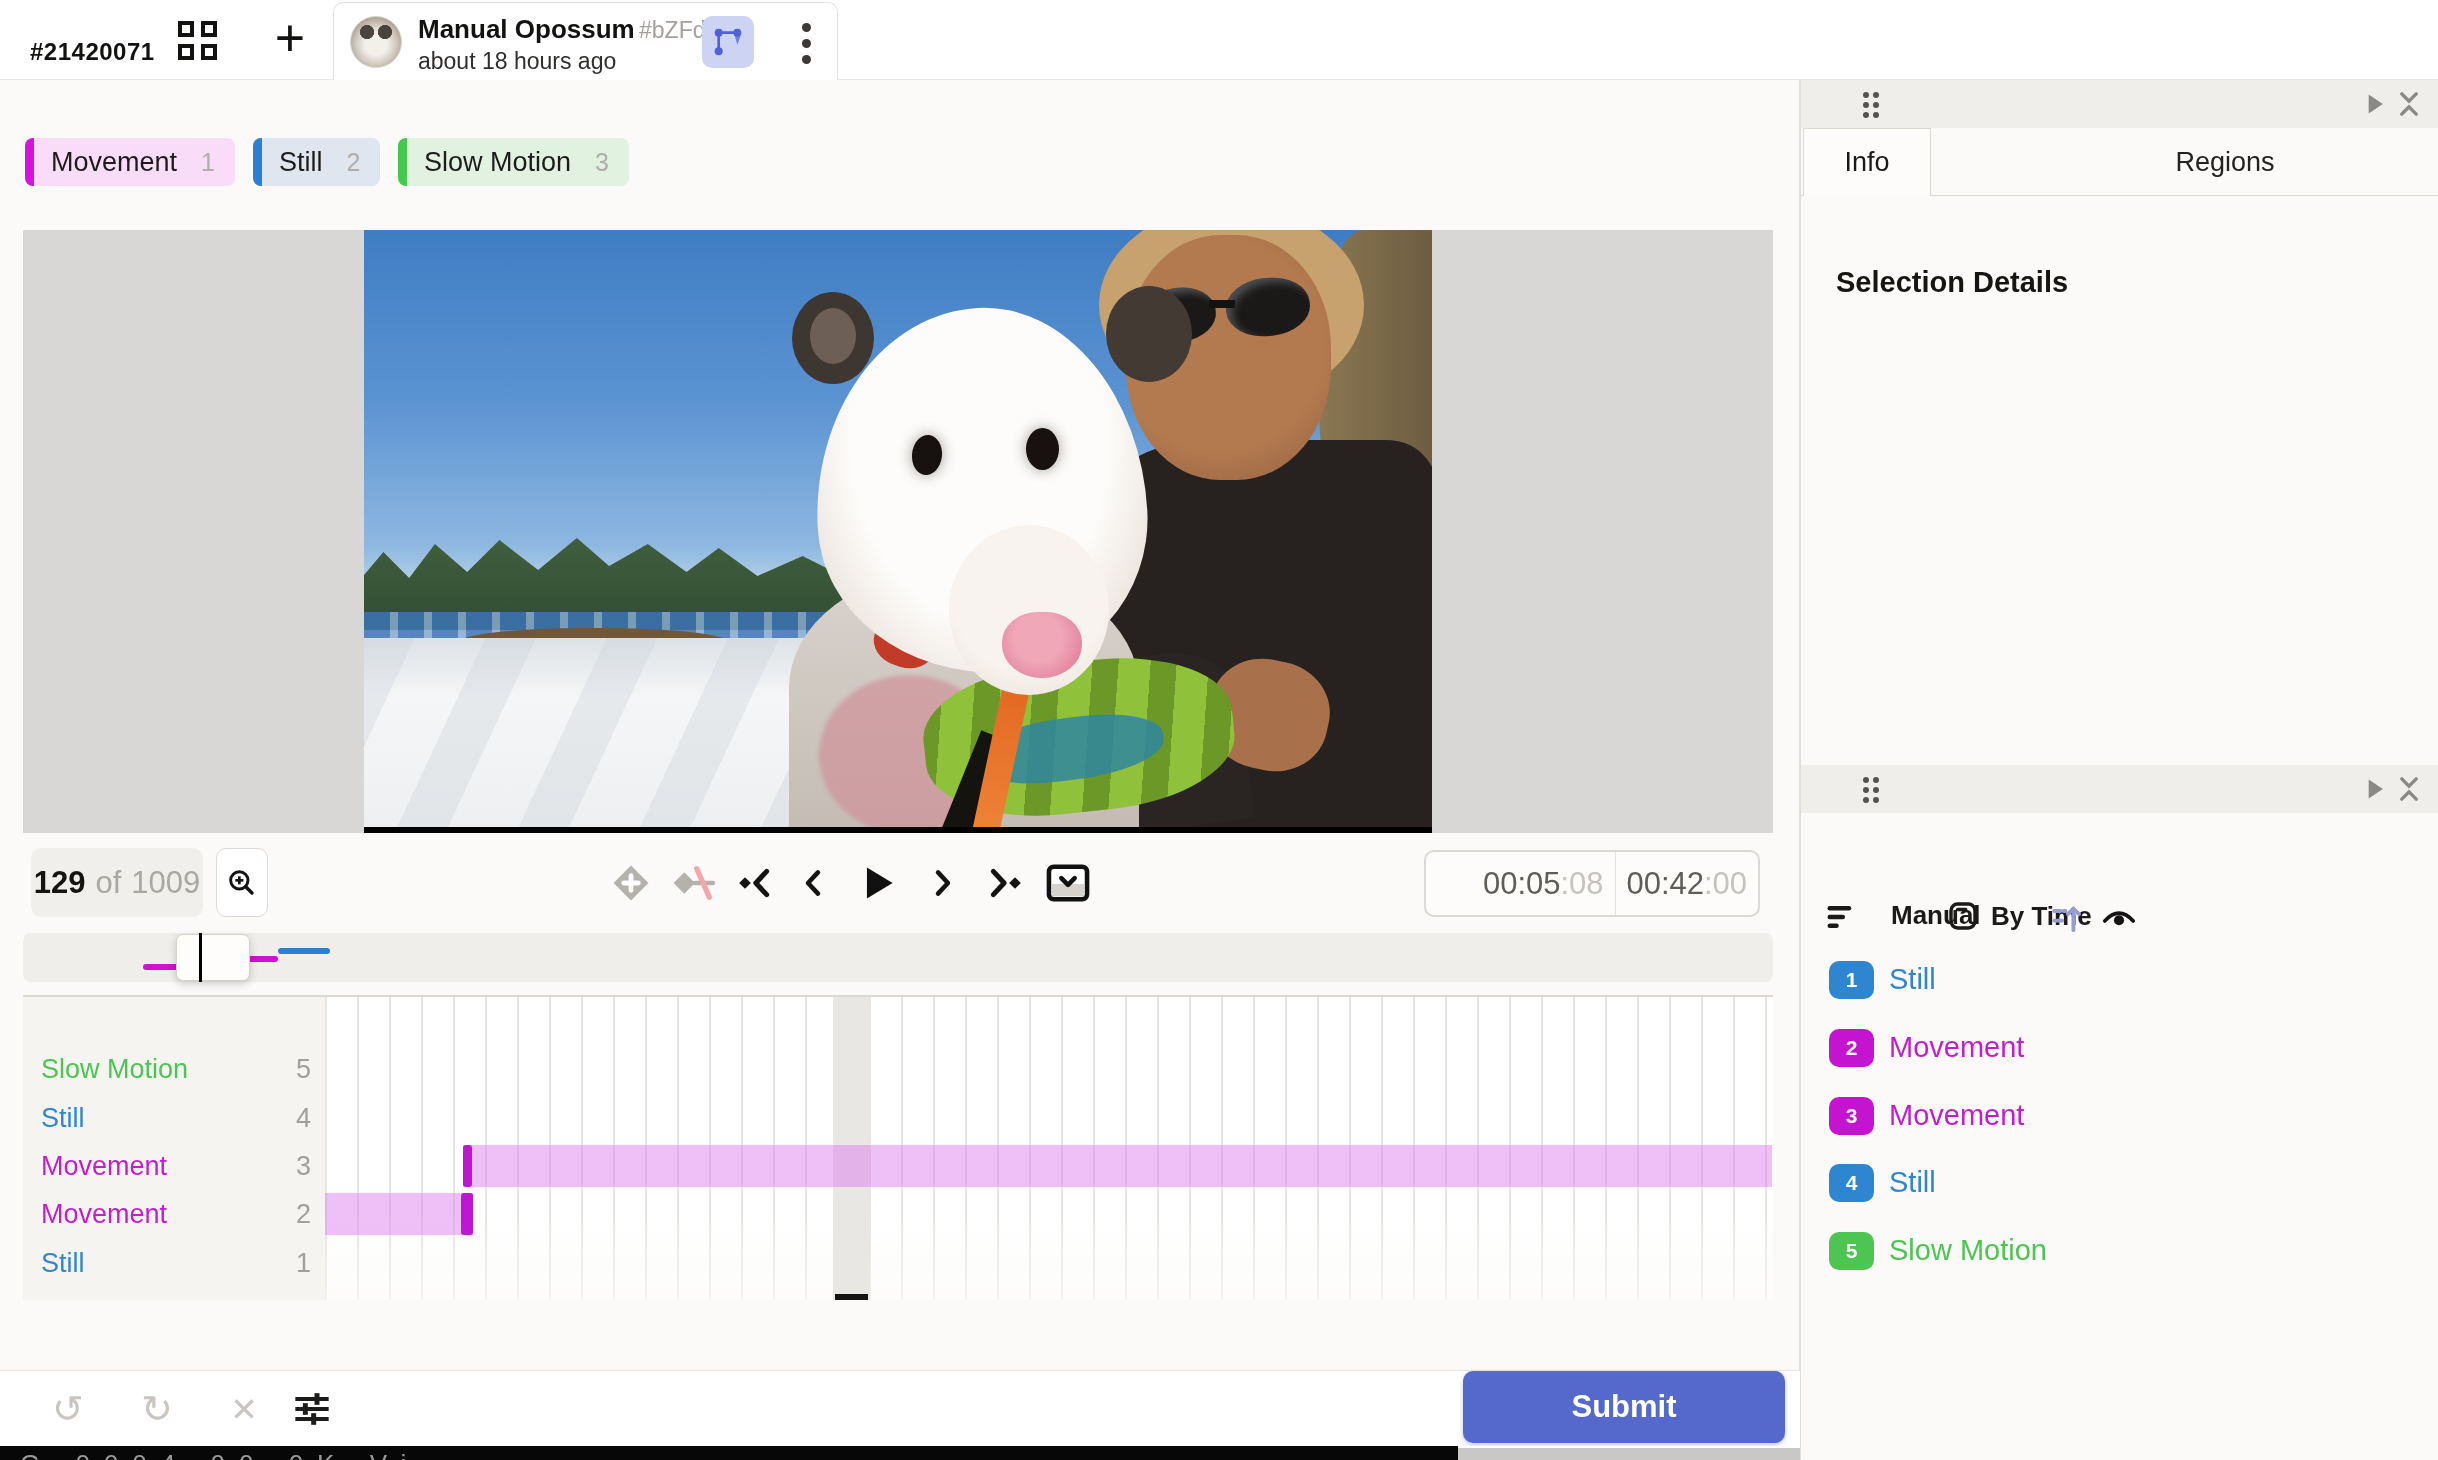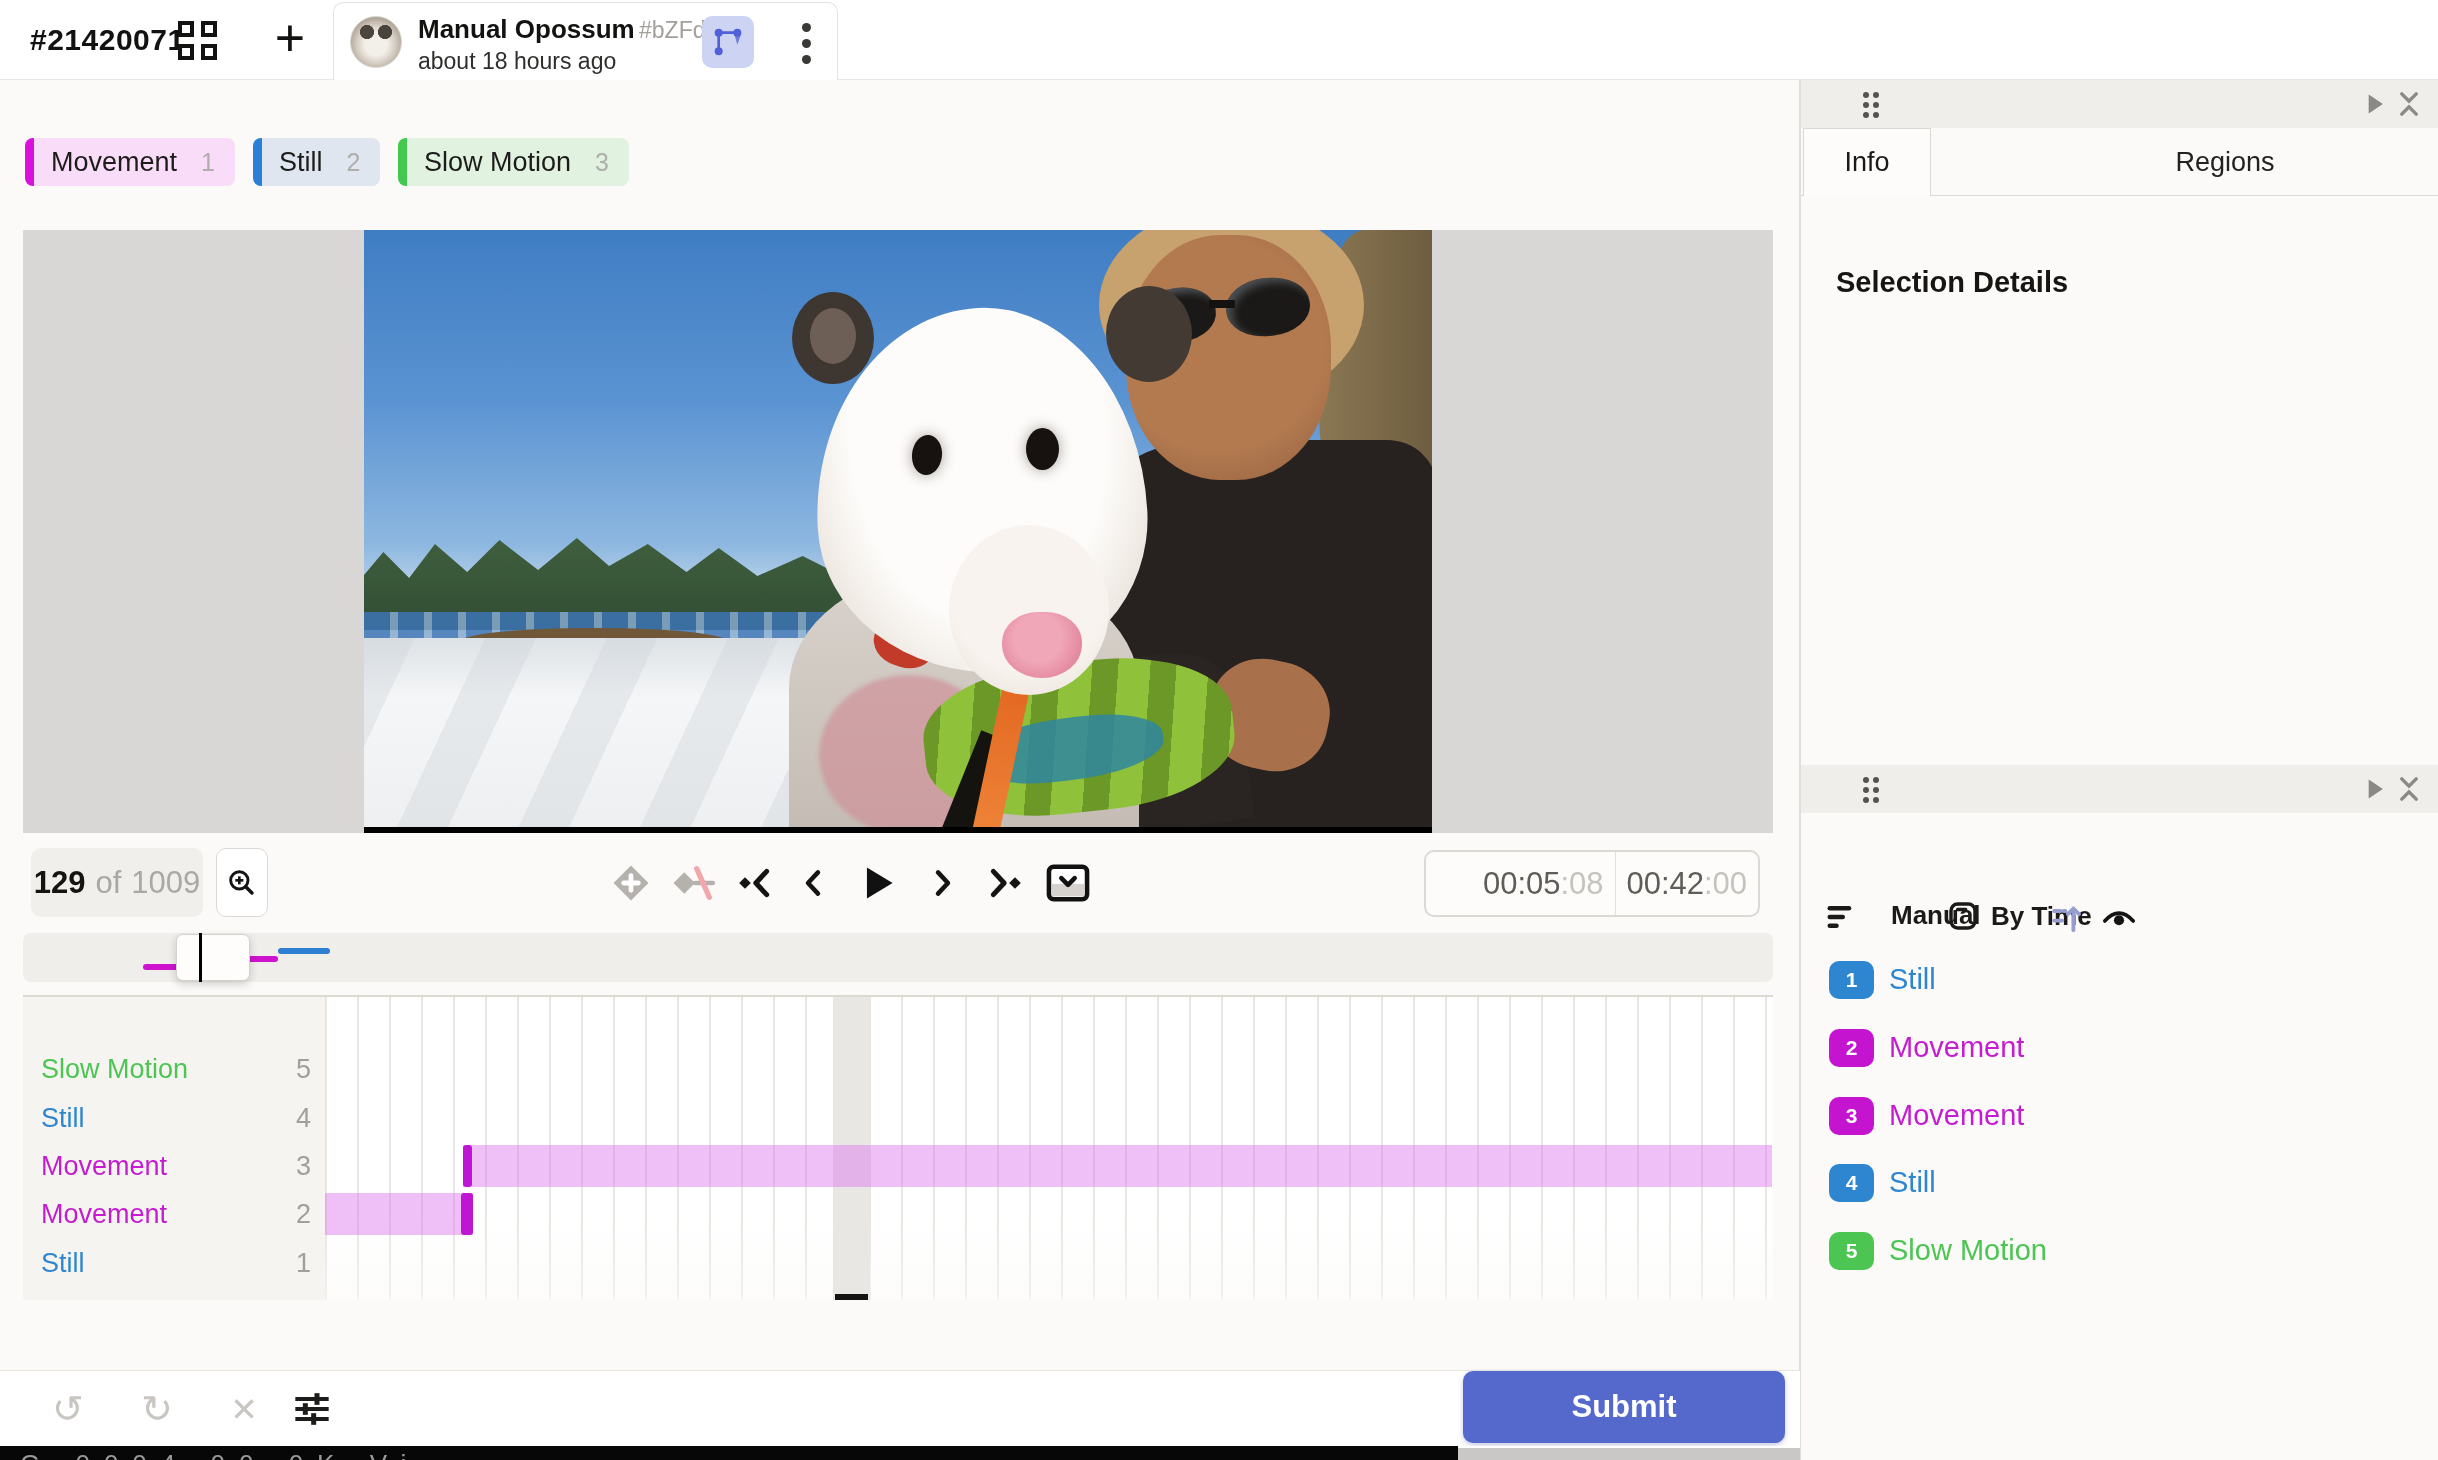--- a/index.html
+++ b/index.html
@@ -3,21 +3,21 @@
 <meta charset="utf-8">
 <style>
   * { margin:0; padding:0; box-sizing:border-box; }
   html,body { background:#ffffff; }
   body { font-family:"Liberation Sans", sans-serif; color:#1c1b19; }
   #app { position:relative; width:2438px; height:1460px; background:#ffffff; overflow:hidden; }
   .abs { position:absolute; }
 
   
   #topbar { left:0; top:0; width:2438px; height:80px; background:#ffffff; border-bottom:1px solid #eae7e3; }
-  #task-id { left:30px; top:0; height:80px; line-height:80px; font-size:30px; font-weight:700; color:#121211; letter-spacing:.5px; }
+  #task-id { left:30px; top:12px; height:80px; line-height:80px; font-size:24px; font-weight:700; color:#121211; letter-spacing:.5px; }
   .grid-icon { left:178px; top:21px; width:40px; height:40px; display:grid; grid-template-columns:16px 16px; grid-template-rows:16px 16px; gap:7px; }
   .grid-icon span { border:4px solid #121211; background:#fff; }
   #plus-btn { left:262px; top:2px; width:56px; height:76px; font-size:52px; font-weight:300; color:#121211; text-align:center; line-height:72px; cursor:pointer; }
   #user-card { left:333px; top:2px; width:505px; height:79px; background:#ffffff; border:1px solid #e5e2de; border-bottom:none; border-radius:10px 10px 0 0; }
   #avatar { left:16px; top:13px; width:52px; height:52px; border-radius:50%;
     background:
       radial-gradient(circle at 32% 30%, #4c443e 0 14%, transparent 15%),
       radial-gradient(circle at 68% 30%, #4a423c 0 14%, transparent 15%),
       radial-gradient(circle at 50% 55%, #f3efe9 0 30%, #cfc7bc 55%, #96897a 85%, #7b6f60 100%);
     border:1px solid #d8d3cc; }

